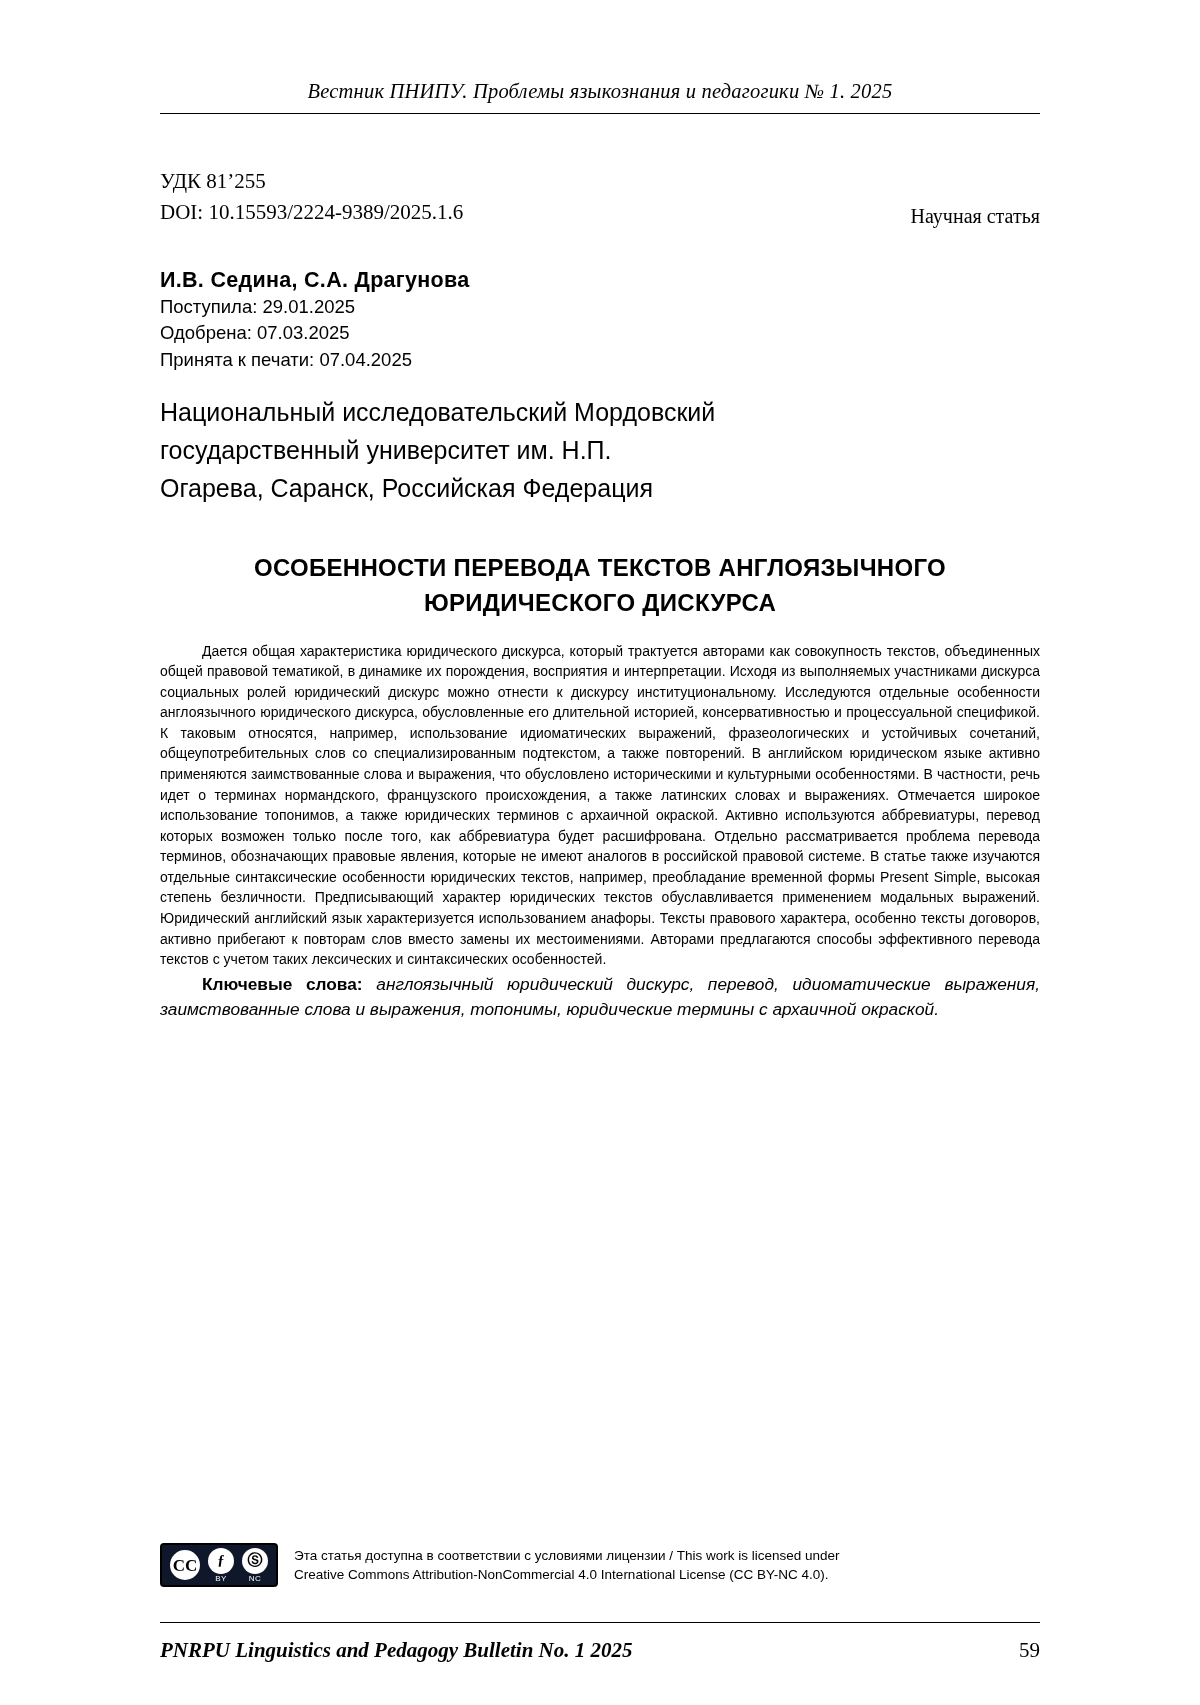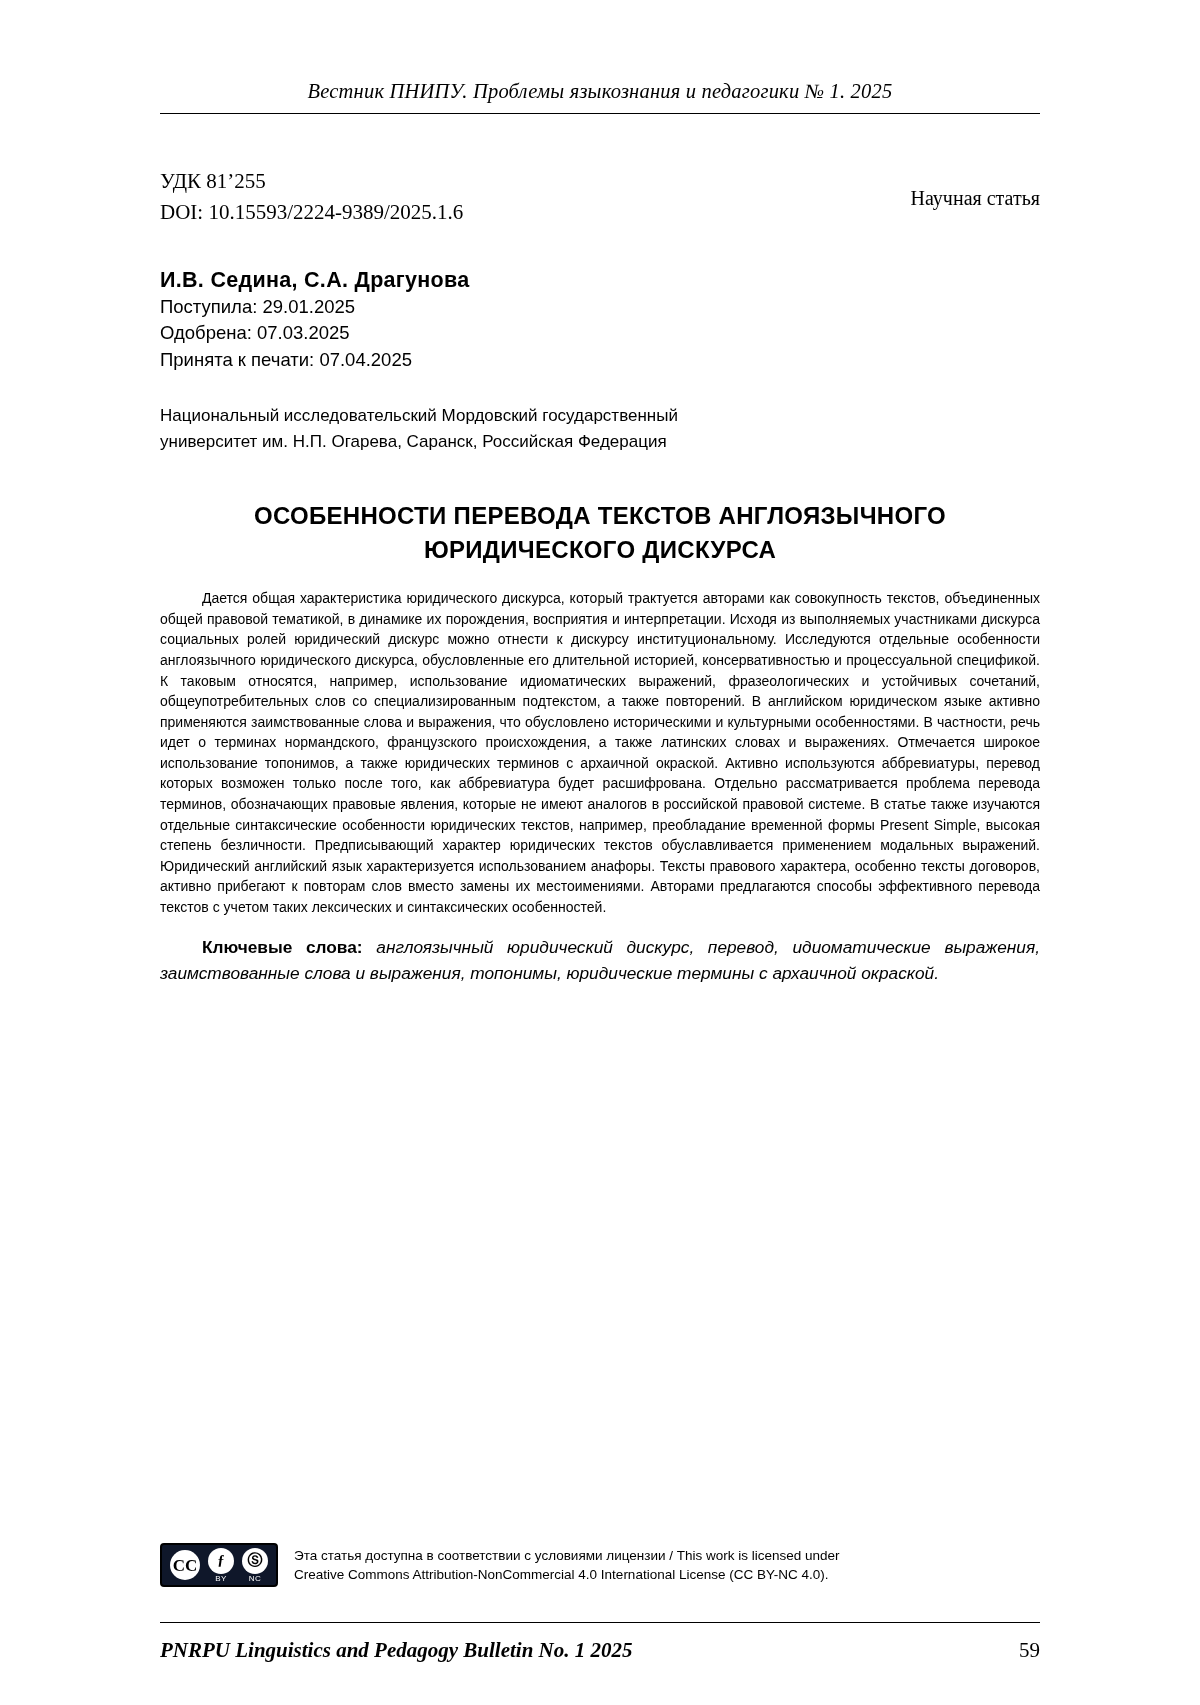--- a/index.html
+++ b/index.html
@@ -37,21 +37,21 @@
   .runhead-rule {
     margin-top: 10px;
     border-bottom: 1.6px solid #000;
   }
 
   
   .meta {
     margin-top: 52px;
     display: flex;
     justify-content: space-between;
-    align-items: center;
+    align-items: flex-end;
   }
   .meta-left {
     font-family: "Liberation Serif", serif;
     font-size: 21px;
     line-height: 1.48;
   }
   .meta-right {
     font-family: "Liberation Serif", serif;
     font-size: 20px;
     text-align: left;
@@ -73,22 +73,22 @@
   }
   .dates {
     font-size: 18.5px;
     line-height: 1.42;
     text-align: left;
     padding-top: 1px;
   }
 
   
   .affiliation {
-    margin-top: 30px;
-    font-size: 17px;
+    margin-top: 20px;
+    font-size: 25px;
     line-height: 1.52;
     max-width: 560px;
   }
 
   
   .title {
     margin-top: 44px;
     text-align: center;
     font-size: 24px;
     font-weight: bold;
@@ -100,21 +100,21 @@
   
   .abstract {
     margin-top: 20px;
     font-size: 14px;
     line-height: 1.47;
     text-align: justify;
     text-indent: 42px;
     hyphens: auto;
   }
   .keywords {
-    margin-top: 18px;
+    margin-top: 2px;
     font-size: 17.3px;
     line-height: 1.47;
     text-align: justify;
     text-indent: 42px;
     font-style: italic;
   }
   .keywords b {
     font-style: normal;
     font-weight: bold;
   }

